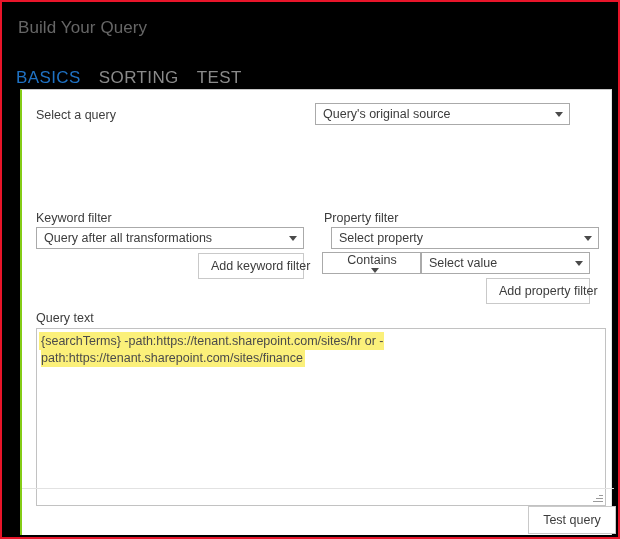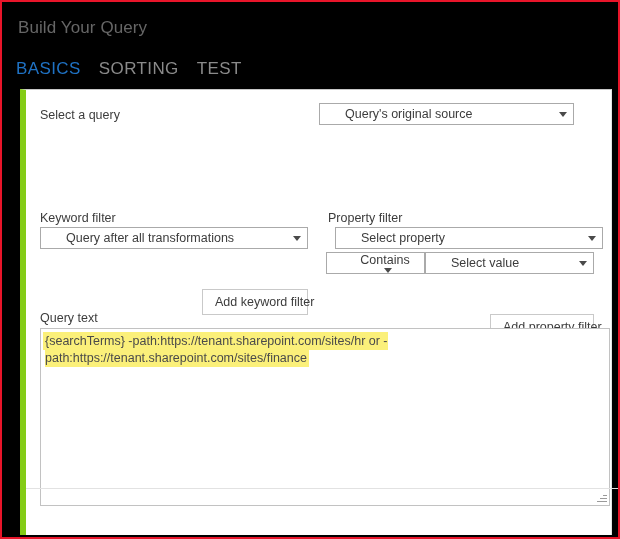--- a/index.html
+++ b/index.html
@@ -46,30 +46,30 @@
     font-size: 17px;
     letter-spacing: 0.4px;
     color: #8a8a8a;
     cursor: pointer;
     white-space: nowrap;
     background: none;
     border: none;
     padding: 0;
     font-family: inherit;
   }
-  .tab.active { color: #1f72c4; }
+  .tab.active { color: #1f72c4; margin-top: 9px; }
 
   
   .panel {
     position: absolute;
     left: 18px;
     top: 87px;
     width: 592px;
     height: 446px;
-    border-left: 6px solid #84cc16;
+    border-left: 2px solid #84cc16;
     border-top: 1px solid #c8c8c8;
     border-right: 1px solid #e4e4e4;
     background: #ffffff;
   }
 
   .field-label {
     position: absolute;
     font-size: 12.5px;
     color: #3c3c3c;
     white-space: nowrap;
@@ -90,21 +90,21 @@
   
   .select {
     position: absolute;
     border: 1px solid #aaaaaa;
     background: #ffffff;
     height: 22px;
     font-size: 12.5px;
     color: #3c3c3c;
     display: flex;
     align-items: center;
-    padding: 0 6px 0 25px;
+    padding: 0 6px 0 7px;
     cursor: pointer;
     white-space: nowrap;
     overflow: hidden;
   }
   .select .val { flex: 1 1 auto; overflow: hidden; text-overflow: ellipsis; }
   .caret {
     flex: 0 0 auto;
     width: 0; height: 0;
     margin-left: 6px;
     border-left: 4px solid transparent;
@@ -116,21 +116,20 @@
     position: absolute;
     border: 1px solid #c9c9c9;
     background: #ffffff;
     font-size: 12.5px;
     color: #3c3c3c;
     font-family: inherit;
     height: 26px;
     padding: 0 12px;
     cursor: pointer;
     white-space: nowrap;
-    margin-top: 36px;
   }
 
   
   .qt-wrap {
     position: absolute;
     left: 14px;
     top: 238px;
     width: 570px;
     height: 178px;
     border: 1px solid #c2c2c2;

